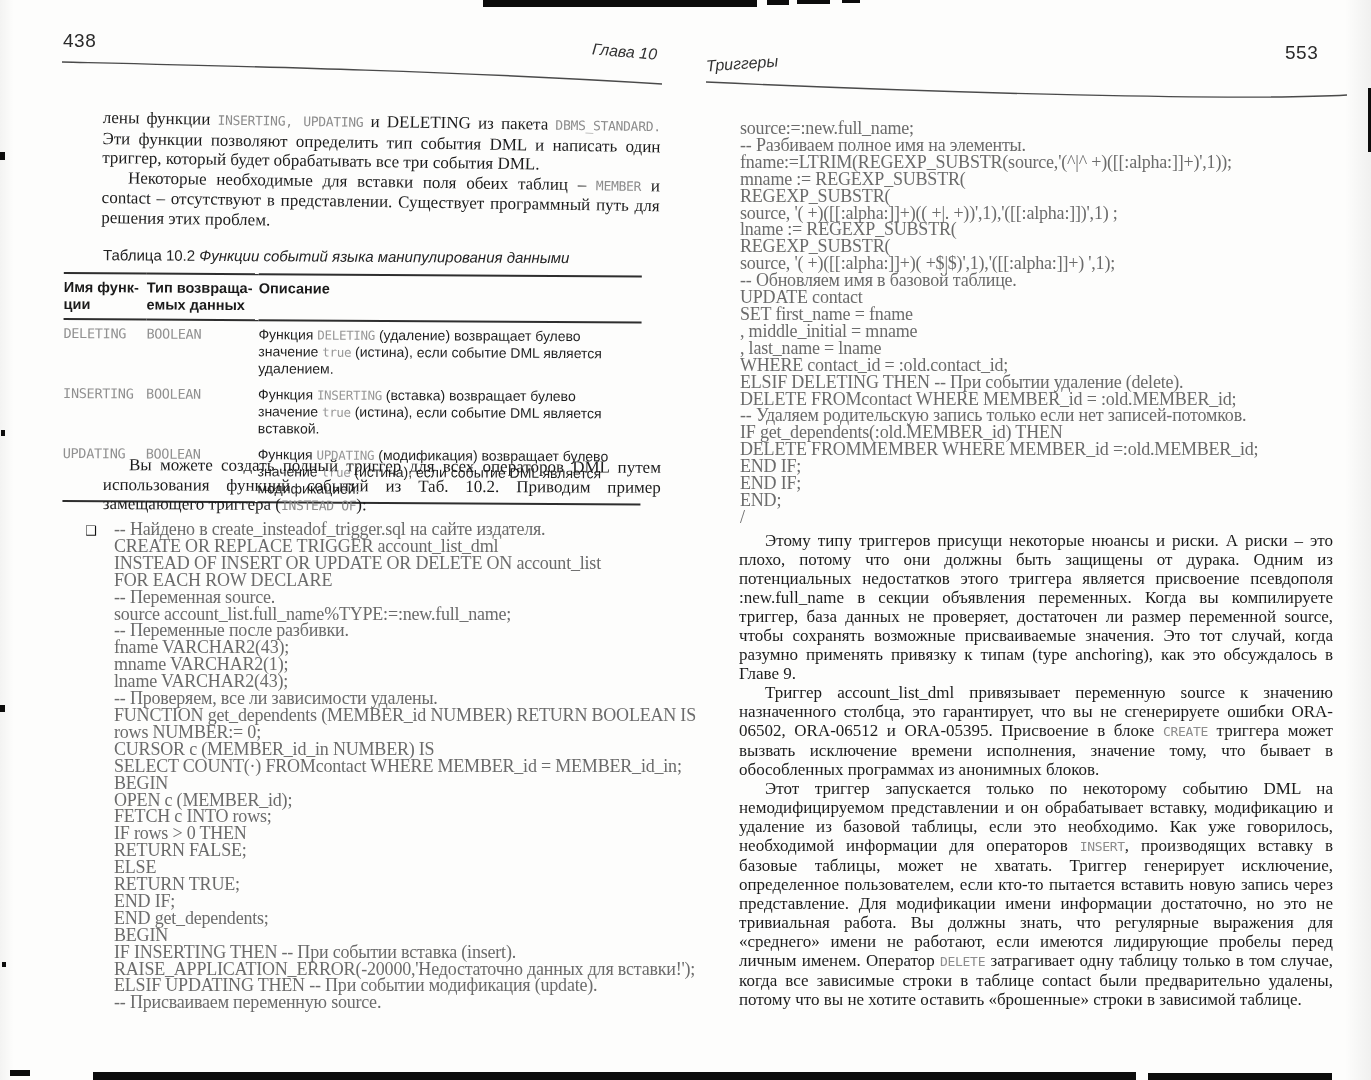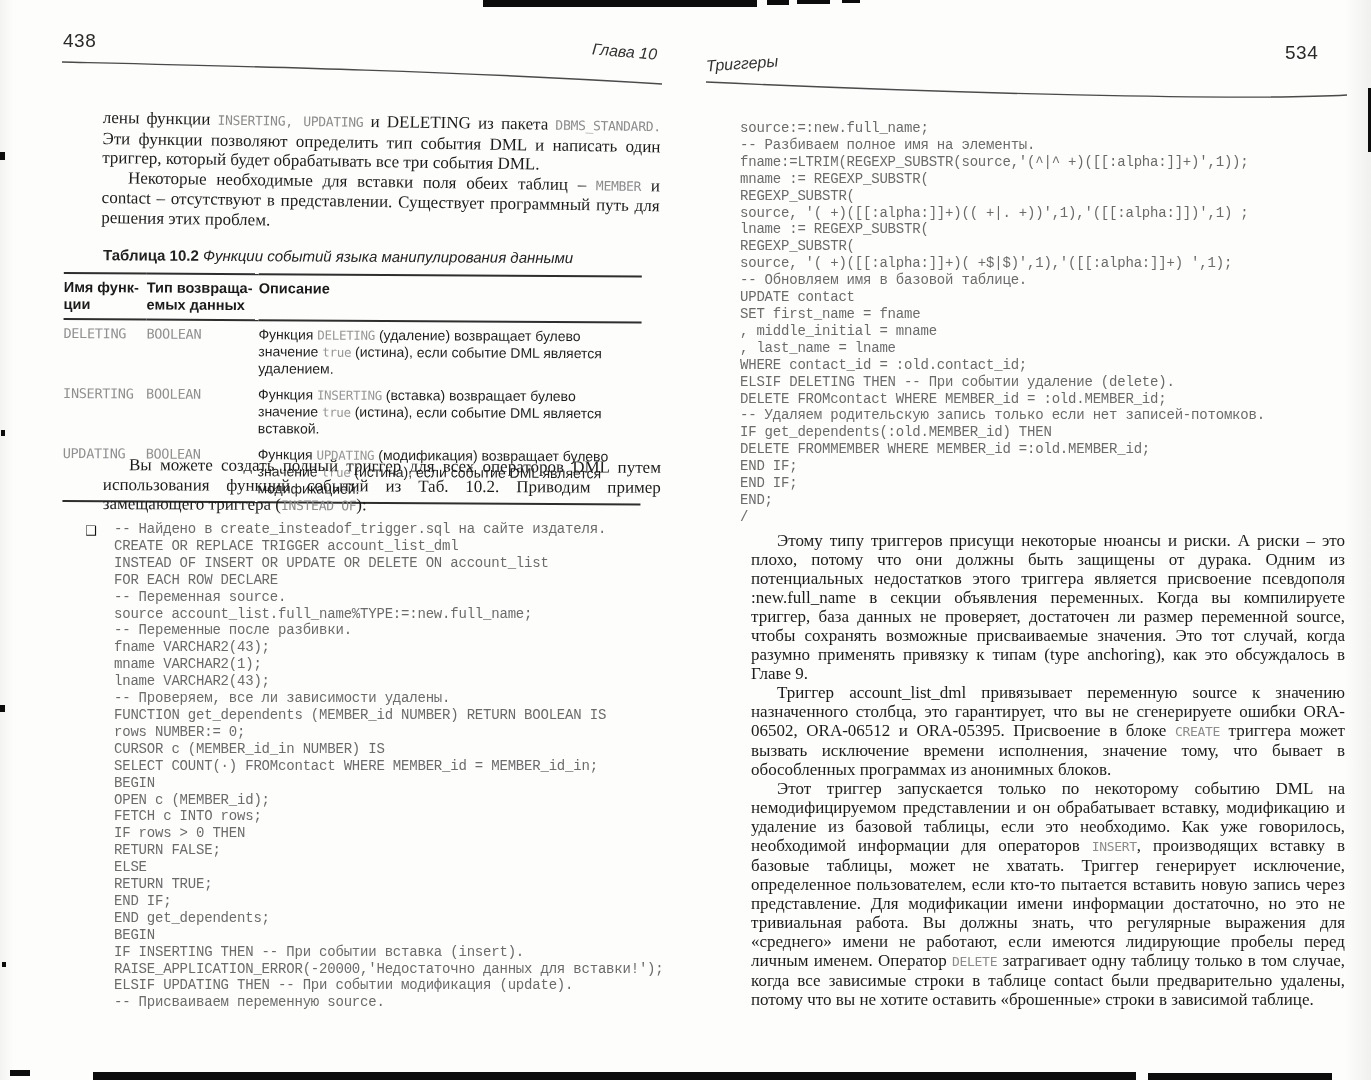--- a/index.html
+++ b/index.html
@@ -30,49 +30,49 @@
   .right-serif { line-height:19px; }
 
   .mono-inline { font-family:"DejaVu Sans Mono",monospace; font-size:13px;
     color:#8c8c8c; letter-spacing:-0.3px; }
 
   
   .tbl-wrap { position:absolute; left:64px; top:246px; width:578px;
     transform:rotate(0.35deg); transform-origin:left top; }
   .tbl-caption { font-family:"Liberation Sans",sans-serif; font-size:15px;
     color:#222; padding-left:39px; margin-bottom:9px; }
-  .tbl-caption .cap-label { font-weight:bold; font-style:normal; }
+  .tbl-caption .cap-label { font-weight:normal; font-style:normal; }
   .tbl-caption .cap-title { font-style:italic; }
   table.dml { width:100%; border-collapse:collapse;
     border-top:2.5px solid #2e2e2e; border-bottom:2px solid #2e2e2e; }
   table.dml th { font-family:"Liberation Sans",sans-serif; font-size:14.5px;
     line-height:17px; text-align:left; vertical-align:top; color:#1a1a1a;
     padding:5px 6px 5px 0; border-bottom:2px solid #2e2e2e; }
   table.dml td { vertical-align:top; padding:5px 6px 4px 0; }
   td.cell-mono { font-family:"DejaVu Sans Mono",monospace; font-size:13.5px;
     color:#909090; letter-spacing:-0.3px; }
   td.cell-desc { font-family:"Liberation Sans",sans-serif; font-size:14px;
     line-height:17px; color:#1f1f1f; }
   td.cell-desc .mono-inline { font-size:12.5px; color:#979797; }
   col.c1 { width:83px; } col.c2 { width:112px; }
 
   
-  .code { font-family:Liberation Mono, monospace; font-size:14px;
+  .code { font-family:Liberation Serif, serif; font-size:18px;
     line-height:16.9px; color:#6b6b6b; letter-spacing:-0.2px; white-space:pre; }
   .code-left { position:absolute; left:85px; top:521px; }
   .code-left .code { margin-left:29px; }
   .code-bullet { position:absolute; left:0; top:2px; font-size:13px; color:#111;
     font-family:"DejaVu Sans",sans-serif; }
   .code-right { position:absolute; left:740px; top:120px; }
 
   .lp-body1 { left:103px; top:108px; width:558px; transform:rotate(0.85deg);
     transform-origin:left top; }
   .lp-body2 { left:103px; top:455px; width:558px; transform:rotate(0.3deg);
     transform-origin:left top; }
-  .rp-paras { left:739px; top:531px; width:594px;margin-left:12px; }
+  .rp-paras { left:739px; top:531px; width:594px; }
 
   
   .artifact { position:absolute; background:#0c0c0c; }
 </style>
 </head>
 <body>
 
 <div class="edge-shade-left"></div>
 <div class="edge-shade-right"></div>
 
@@ -131,21 +131,21 @@
   </div>
 
   <div class="code-left">
     <span class="code-bullet">❑</span>
     <div class="code"><div class="code-line">-- Найдено в create_insteadof_trigger.sql на сайте издателя.</div><div class="code-line">CREATE OR REPLACE TRIGGER account_list_dml</div><div class="code-line">INSTEAD OF INSERT OR UPDATE OR DELETE ON account_list</div><div class="code-line">FOR EACH ROW DECLARE</div><div class="code-line">-- Переменная source.</div><div class="code-line">source account_list.full_name%TYPE:=:new.full_name;</div><div class="code-line">-- Переменные после разбивки.</div><div class="code-line">fname VARCHAR2(43);</div><div class="code-line">mname VARCHAR2(1);</div><div class="code-line">lname VARCHAR2(43);</div><div class="code-line">-- Проверяем, все ли зависимости удалены.</div><div class="code-line">FUNCTION get_dependents (MEMBER_id NUMBER) RETURN BOOLEAN IS</div><div class="code-line">rows NUMBER:= 0;</div><div class="code-line">CURSOR c (MEMBER_id_in NUMBER) IS</div><div class="code-line">SELECT COUNT(·) FROMcontact WHERE MEMBER_id = MEMBER_id_in;</div><div class="code-line">BEGIN</div><div class="code-line">OPEN c (MEMBER_id);</div><div class="code-line">FETCH c INTO rows;</div><div class="code-line">IF rows &gt; 0 THEN</div><div class="code-line">RETURN FALSE;</div><div class="code-line">ELSE</div><div class="code-line">RETURN TRUE;</div><div class="code-line">END IF;</div><div class="code-line">END get_dependents;</div><div class="code-line">BEGIN</div><div class="code-line">IF INSERTING THEN -- При событии вставка (insert).</div><div class="code-line">RAISE_APPLICATION_ERROR(-20000,'Недостаточно данных для вставки!');</div><div class="code-line">ELSIF UPDATING THEN -- При событии модификация (update).</div><div class="code-line">-- Присваиваем переменную source.</div></div>
   </div>
 </div>
 
 <div>
   <span class="running-head" style="left:706px; top:55px; transform:rotate(-4deg);">Триггеры</span>
-  <span class="pagenum" style="left:1285px; top:42px;">534</span>
+  <span class="pagenum" style="left:1285px; top:42px;">553</span>
   <svg class="rule-svg" style="left:704px; top:76px;" width="646" height="30" viewBox="0 0 646 30">
     <path d="M2,6 C240,17 540,25 643,19" stroke="#4a4a4a" stroke-width="1.4" fill="none"></path>
   </svg>
 
   <div class="code code-right"><div class="code-line">source:=:new.full_name;</div><div class="code-line">-- Разбиваем полное имя на элементы.</div><div class="code-line">fname:=LTRIM(REGEXP_SUBSTR(source,'(^|^ +)([[:alpha:]]+)',1));</div><div class="code-line">mname := REGEXP_SUBSTR(</div><div class="code-line">REGEXP_SUBSTR(</div><div class="code-line">source, '( +)([[:alpha:]]+)(( +|. +))',1),'([[:alpha:]])',1) ;</div><div class="code-line">lname := REGEXP_SUBSTR(</div><div class="code-line">REGEXP_SUBSTR(</div><div class="code-line">source, '( +)([[:alpha:]]+)( +$|$)',1),'([[:alpha:]]+) ',1);</div><div class="code-line">-- Обновляем имя в базовой таблице.</div><div class="code-line">UPDATE contact</div><div class="code-line">SET first_name = fname</div><div class="code-line">, middle_initial = mname</div><div class="code-line">, last_name = lname</div><div class="code-line">WHERE contact_id = :old.contact_id;</div><div class="code-line">ELSIF DELETING THEN -- При событии удаление (delete).</div><div class="code-line">DELETE FROMcontact WHERE MEMBER_id = :old.MEMBER_id;</div><div class="code-line">-- Удаляем родительскую запись только если нет записей-потомков.</div><div class="code-line">IF get_dependents(:old.MEMBER_id) THEN</div><div class="code-line">DELETE FROMMEMBER WHERE MEMBER_id =:old.MEMBER_id;</div><div class="code-line">END IF;</div><div class="code-line">END IF;</div><div class="code-line">END;</div><div class="code-line">/</div></div>
 
   <div class="serif-block right-serif rp-paras">
     <p><span>Этому типу триггеров присущи некоторые нюансы и риски. А риски – это плохо, потому что они должны быть защищены от дурака. Одним из потенциальных недостатков этого триггера является присвоение псевдополя :new.full_name в секции объявления переменных. Когда вы компилируете триггер, база данных не проверяет, достаточен ли размер переменной source, чтобы сохранять возможные присваиваемые значения. Это тот случай, когда разумно применять привязку к типам (type anchoring), как это обсуждалось в Главе 9.</span></p>
     <p><span>Триггер account_list_dml привязывает переменную source к значению назначенного столбца, это гарантирует, что вы не сгенерируете ошибки ORA-06502, ORA-06512 и ORA-05395. Присвоение в блоке </span><span class="mono-inline">CREATE</span><span> триггера может вызвать исключение времени исполнения, значение тому, что бывает в обособленных программах из анонимных блоков.</span></p>
     <p><span>Этот триггер запускается только по некоторому событию DML на немодифицируемом представлении и он обрабатывает вставку, модификацию и удаление из базовой таблицы, если это необходимо. Как уже говорилось, необходимой информации для операторов </span><span class="mono-inline">INSERT</span><span>, производящих вставку в базовые таблицы, может не хватать. Триггер генерирует исключение, определенное пользователем, если кто-то пытается вставить новую запись через представление. Для модификации имени информации достаточно, но это не тривиальная работа. Вы должны знать, что регулярные выражения для «среднего» имени не работают, если имеются лидирующие пробелы перед личным именем. Оператор </span><span class="mono-inline">DELETE</span><span> затрагивает одну таблицу только в том случае, когда все зависимые строки в таблице contact были предварительно удалены, потому что вы не хотите оставить «брошенные» строки в зависимой таблице.</span></p>

